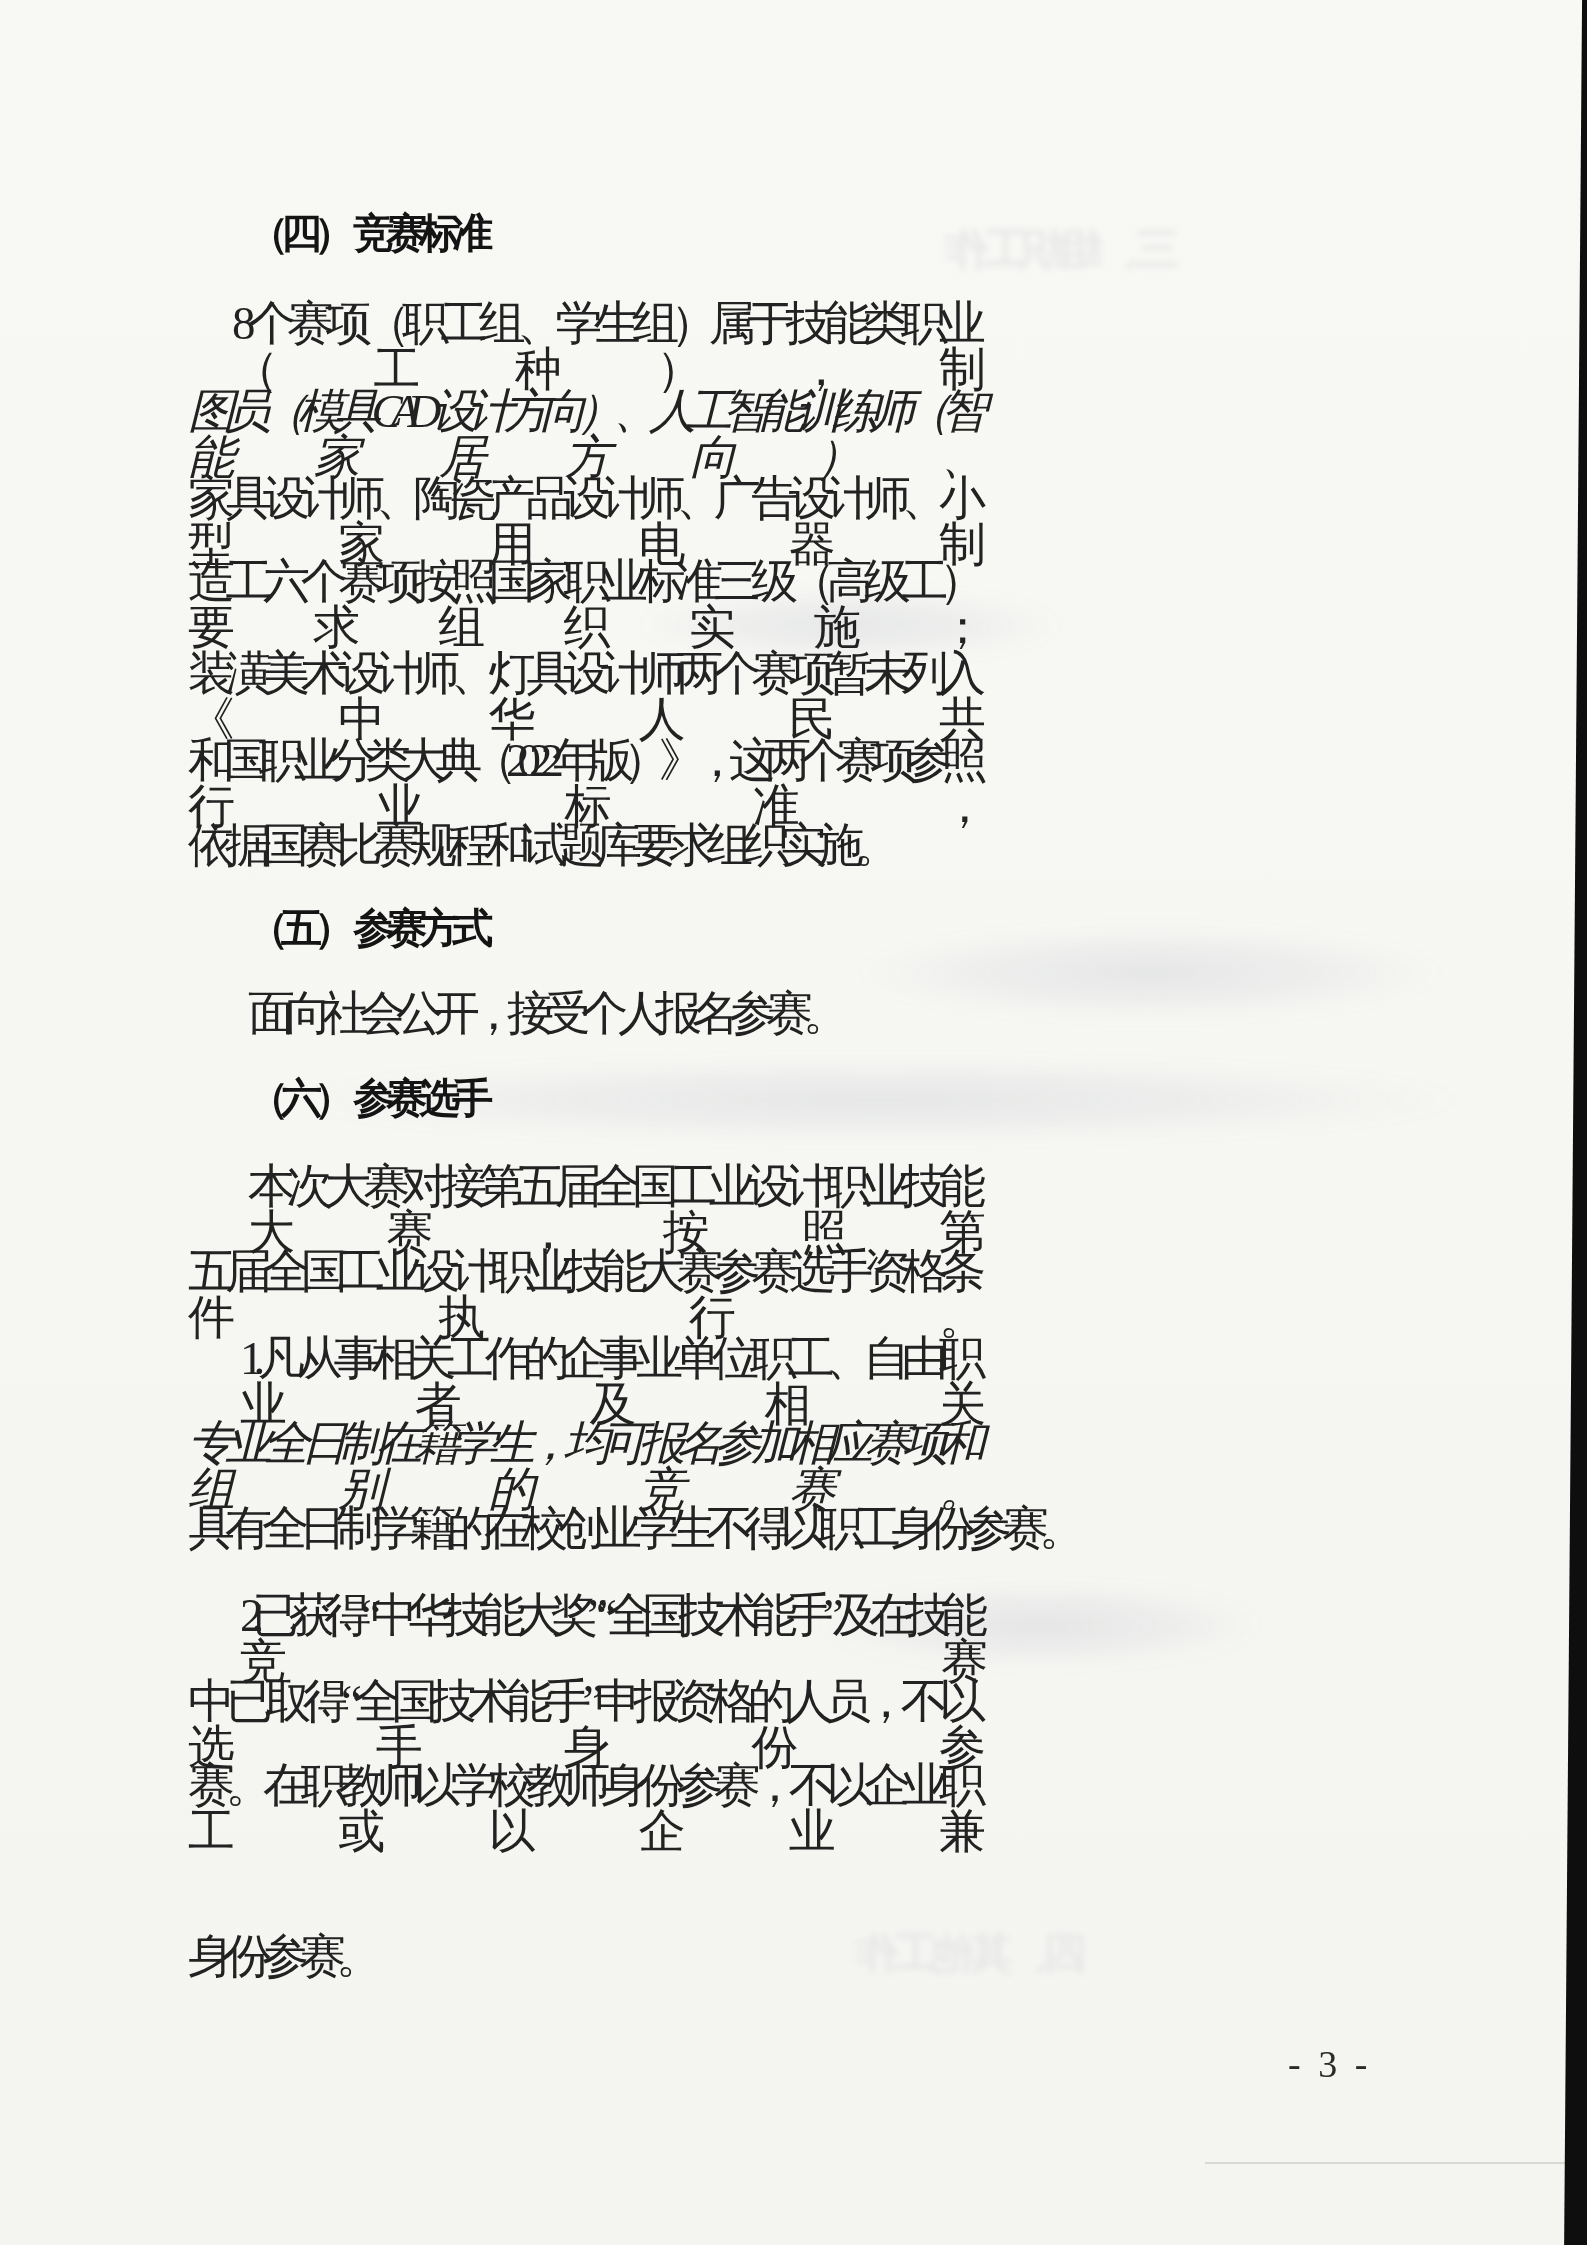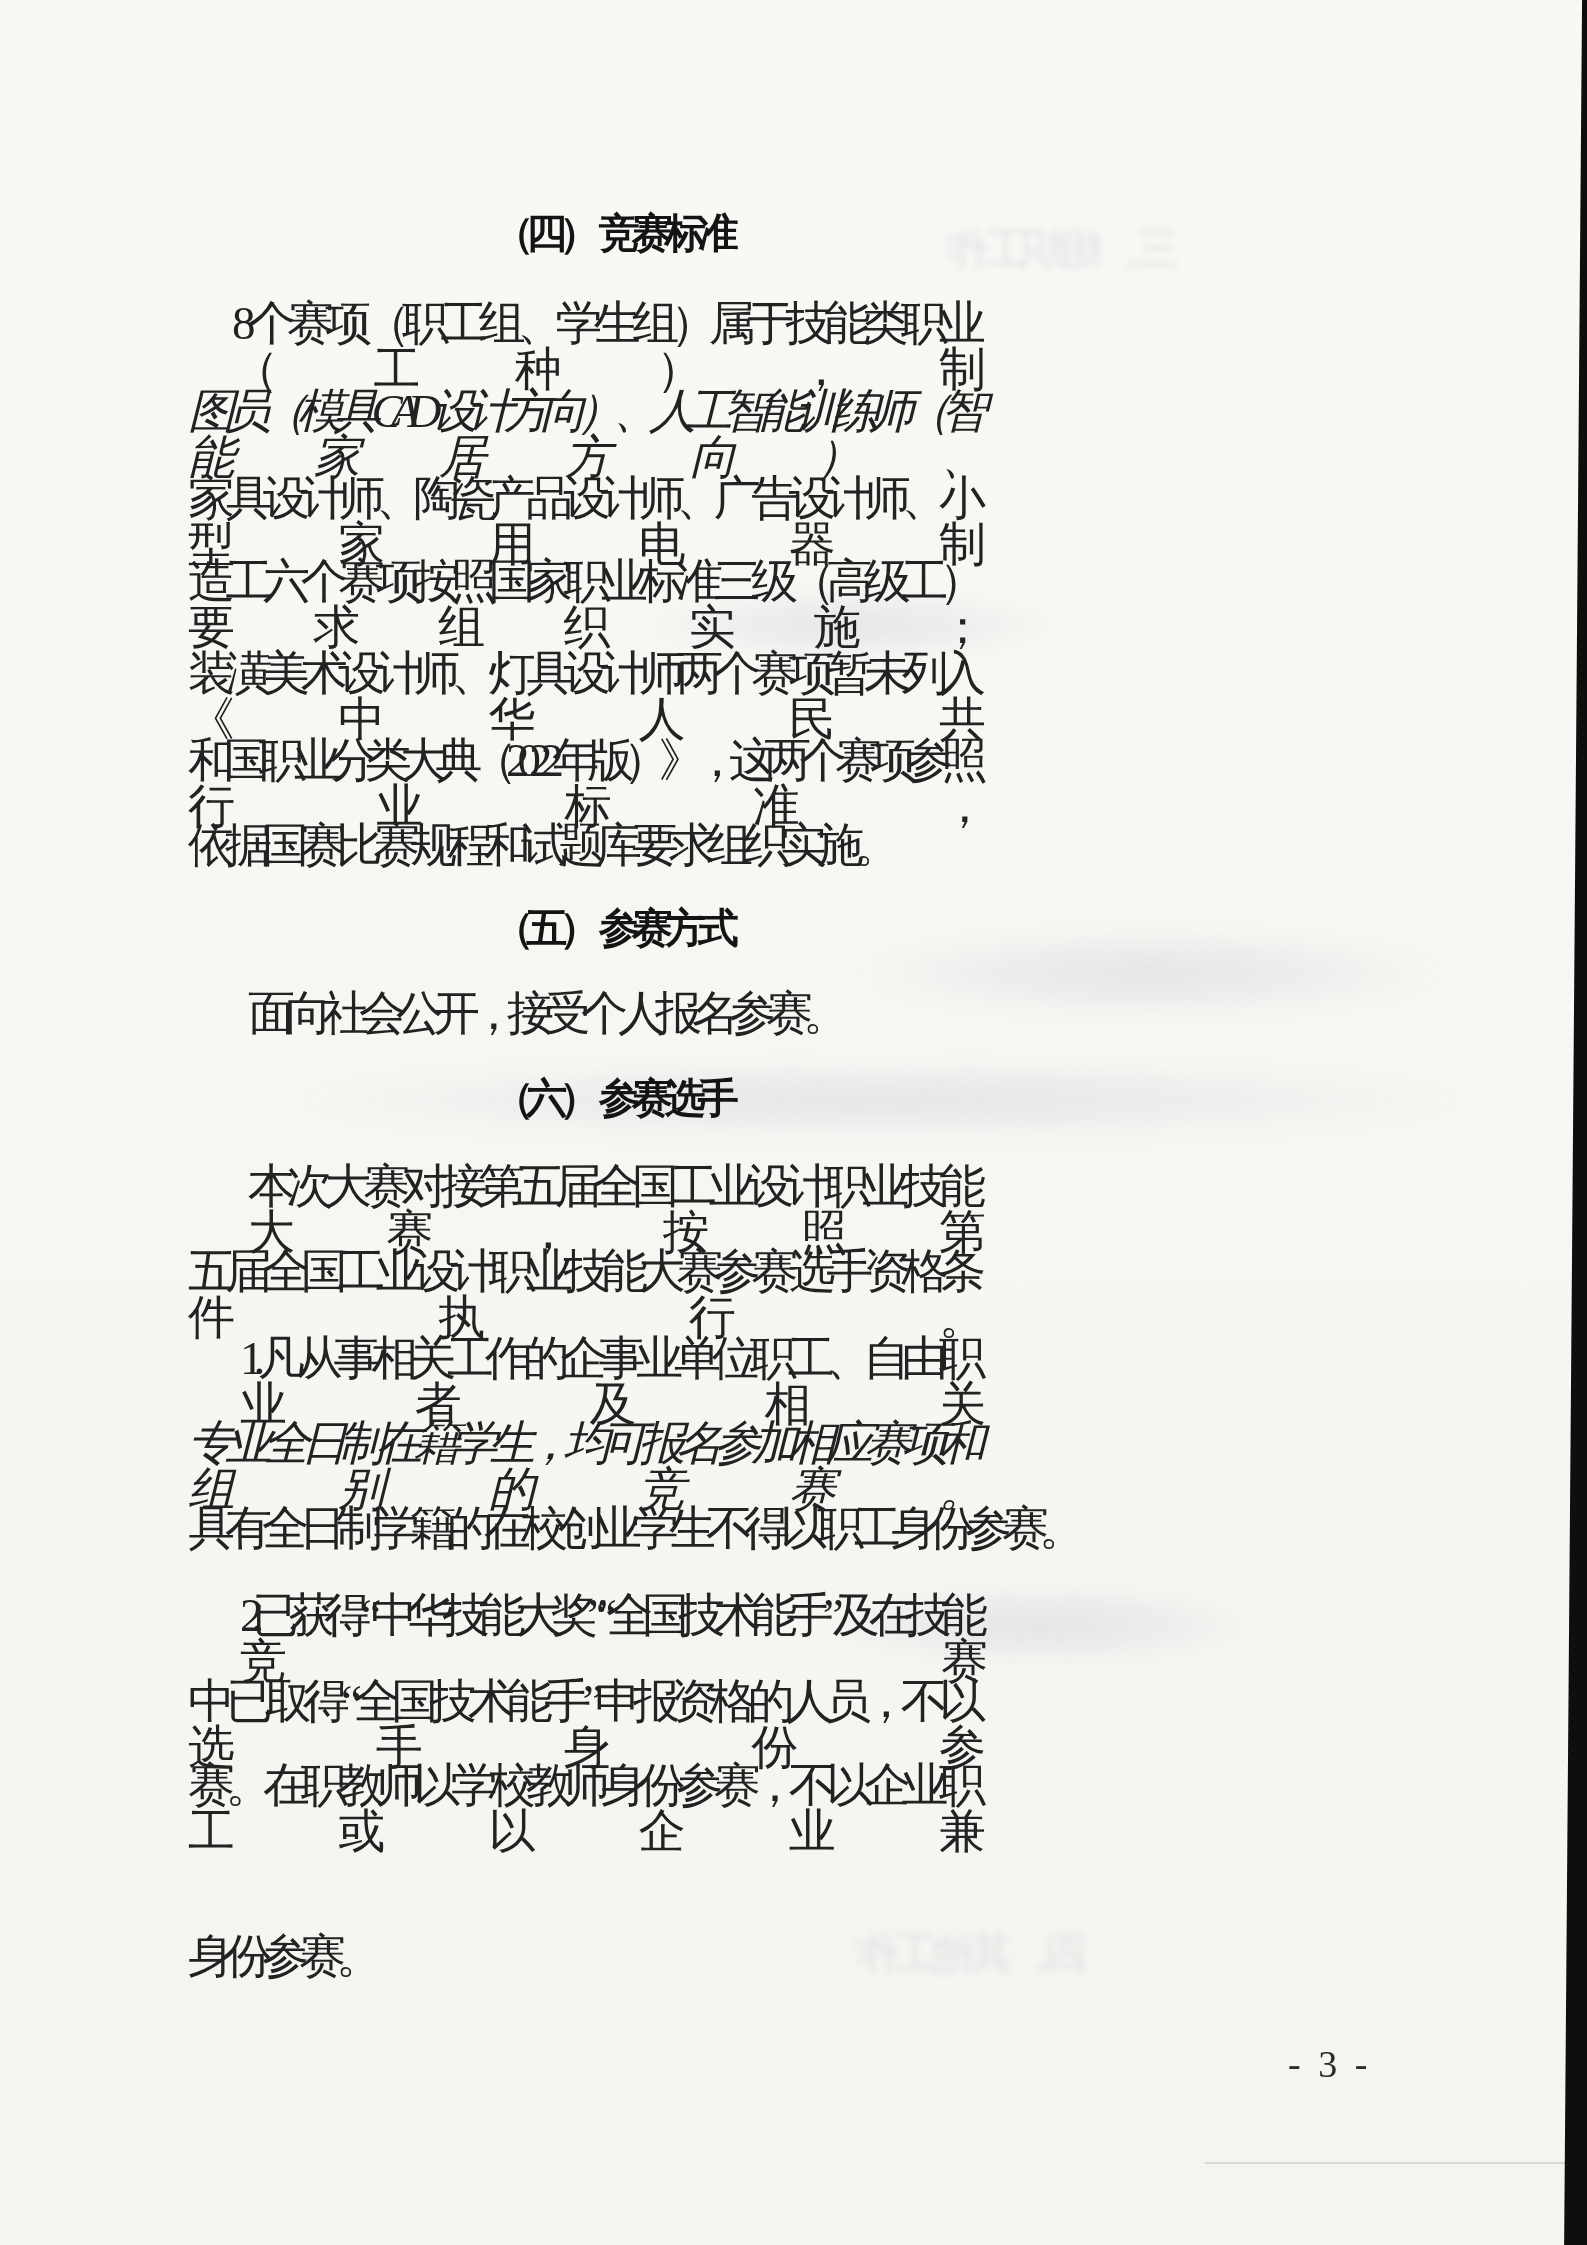--- a/index.html
+++ b/index.html
@@ -26,21 +26,20 @@
   .ind60 { padding-left:60px; width:728px; }
   .ind52 { padding-left:52px; width:736px; }
   .ind44 { padding-left:44px; width:744px; }
   
   .h {
     font-family:"DejaVu Sans","Liberation Sans",sans-serif;
     font-size:41px; font-weight:bold;
     letter-spacing:-8px; color:#141414;
     padding-left:60px; width:728px;
     white-space:nowrap;
-    text-align:center;
   }
   .pageno {
     position:absolute; left:1288px; top:2042px;
     font-size:38px; letter-spacing:4px; color:#2a2a2a;
     font-family:"Liberation Serif","DejaVu Serif",serif;
   }
   
   .edge {
     position:absolute; right:0; top:0; width:26px; height:2245px;
     background:#0e0e0e;

